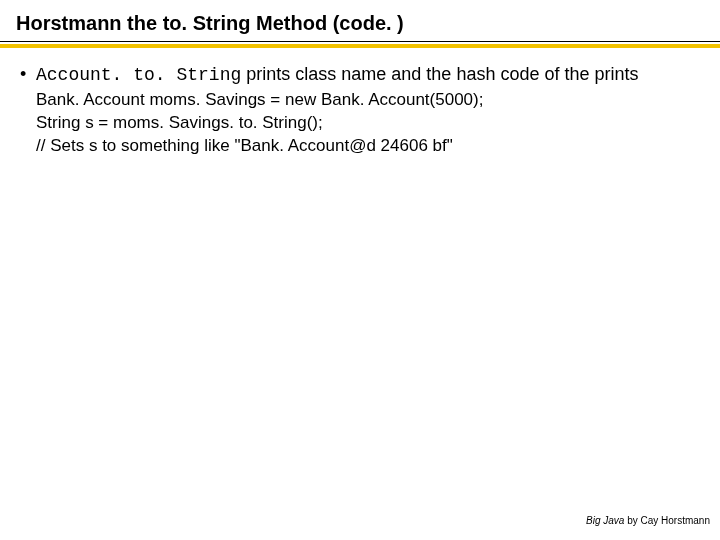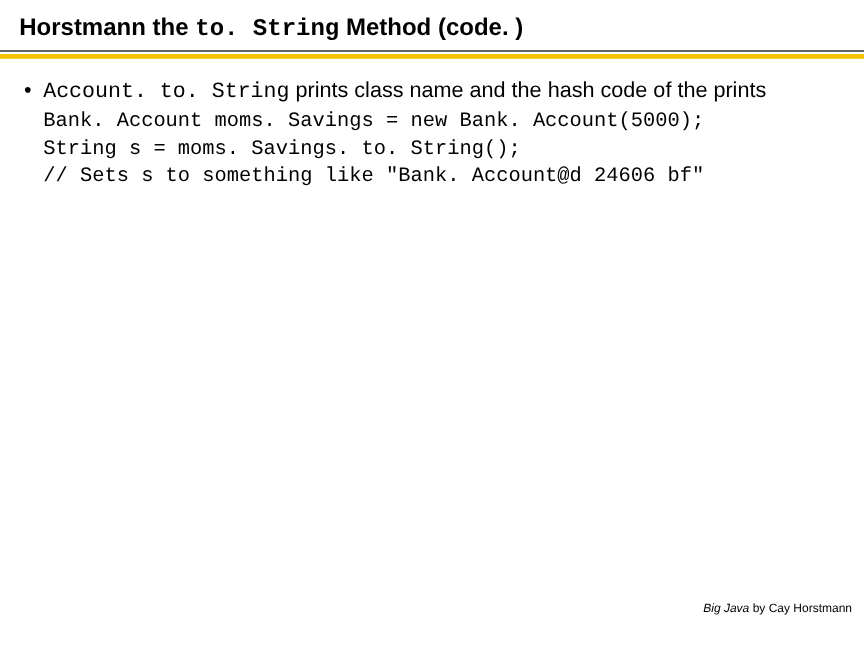--- a/index.html
+++ b/index.html
@@ -1,30 +1,30 @@
 <!DOCTYPE html>
 <html><head>
 <meta charset="utf-8">
 <style>
   * { margin: 0; padding: 0; box-sizing: border-box; }
   html, body { width: 720px; height: 540px; background: #fff; font-family: Arial, Helvetica, sans-serif; }
   .slide { width: 720px; height: 540px; position: relative; padding: 0; }
   .title-bar { padding: 12px 16px 6px 16px; }
   .title-text { font-size: 20px; font-weight: bold; color: #000; }
-  .title-code { font-family: Liberation Mono, monospace; font-size: 20px; font-weight: bold; }
+  .title-code { font-family: Liberation Sans, sans-serif; font-size: 20px; font-weight: bold; }
   .rule { height: 4px; background: #f2c200; margin: 2px 0 0 0; width: 100%; }
   .rule-thin { height: 1px; background: #000; width: 100%; }
   .content { padding: 14px 20px 0 20px; }
   .bullet-row { display: flex; align-items: flex-start; font-size: 18px; color: #000; line-height: 1.35; }
   .bullet-dot { width: 16px; flex: 0 0 16px; font-size: 18px; }
   .bullet-body { flex: 1; }
   .mono { font-family: "Courier New", Courier, monospace; }
   .italic { }
-  .codeblock { font-family: Liberation Mono, monospace; font-size: 17px; white-space: pre; color: #000; margin-top: 2px; margin-left: 16px; line-height: 1.35; }
-  .footer { position: absolute; bottom: 26px; right: 10px; text-align: right; font-size: 10px; color: #000; line-height: 1.25; }
+  .codeblock { font-family: Liberation Sans, sans-serif; font-size: 17px; white-space: pre; color: #000; margin-top: 2px; margin-left: 16px; line-height: 1.35; }
+  .footer { position: absolute; bottom: 13px; right: 10px; text-align: right; font-size: 10px; color: #000; line-height: 1.25; }
   .footer .book { font-style: italic; }
 </style>
 </head>
 <body>
 <div class="slide">
 
   <div class="title-bar">
     <span class="title-text">
       <span>Horstmann the </span>
       <span class="title-code">to. String</span>

